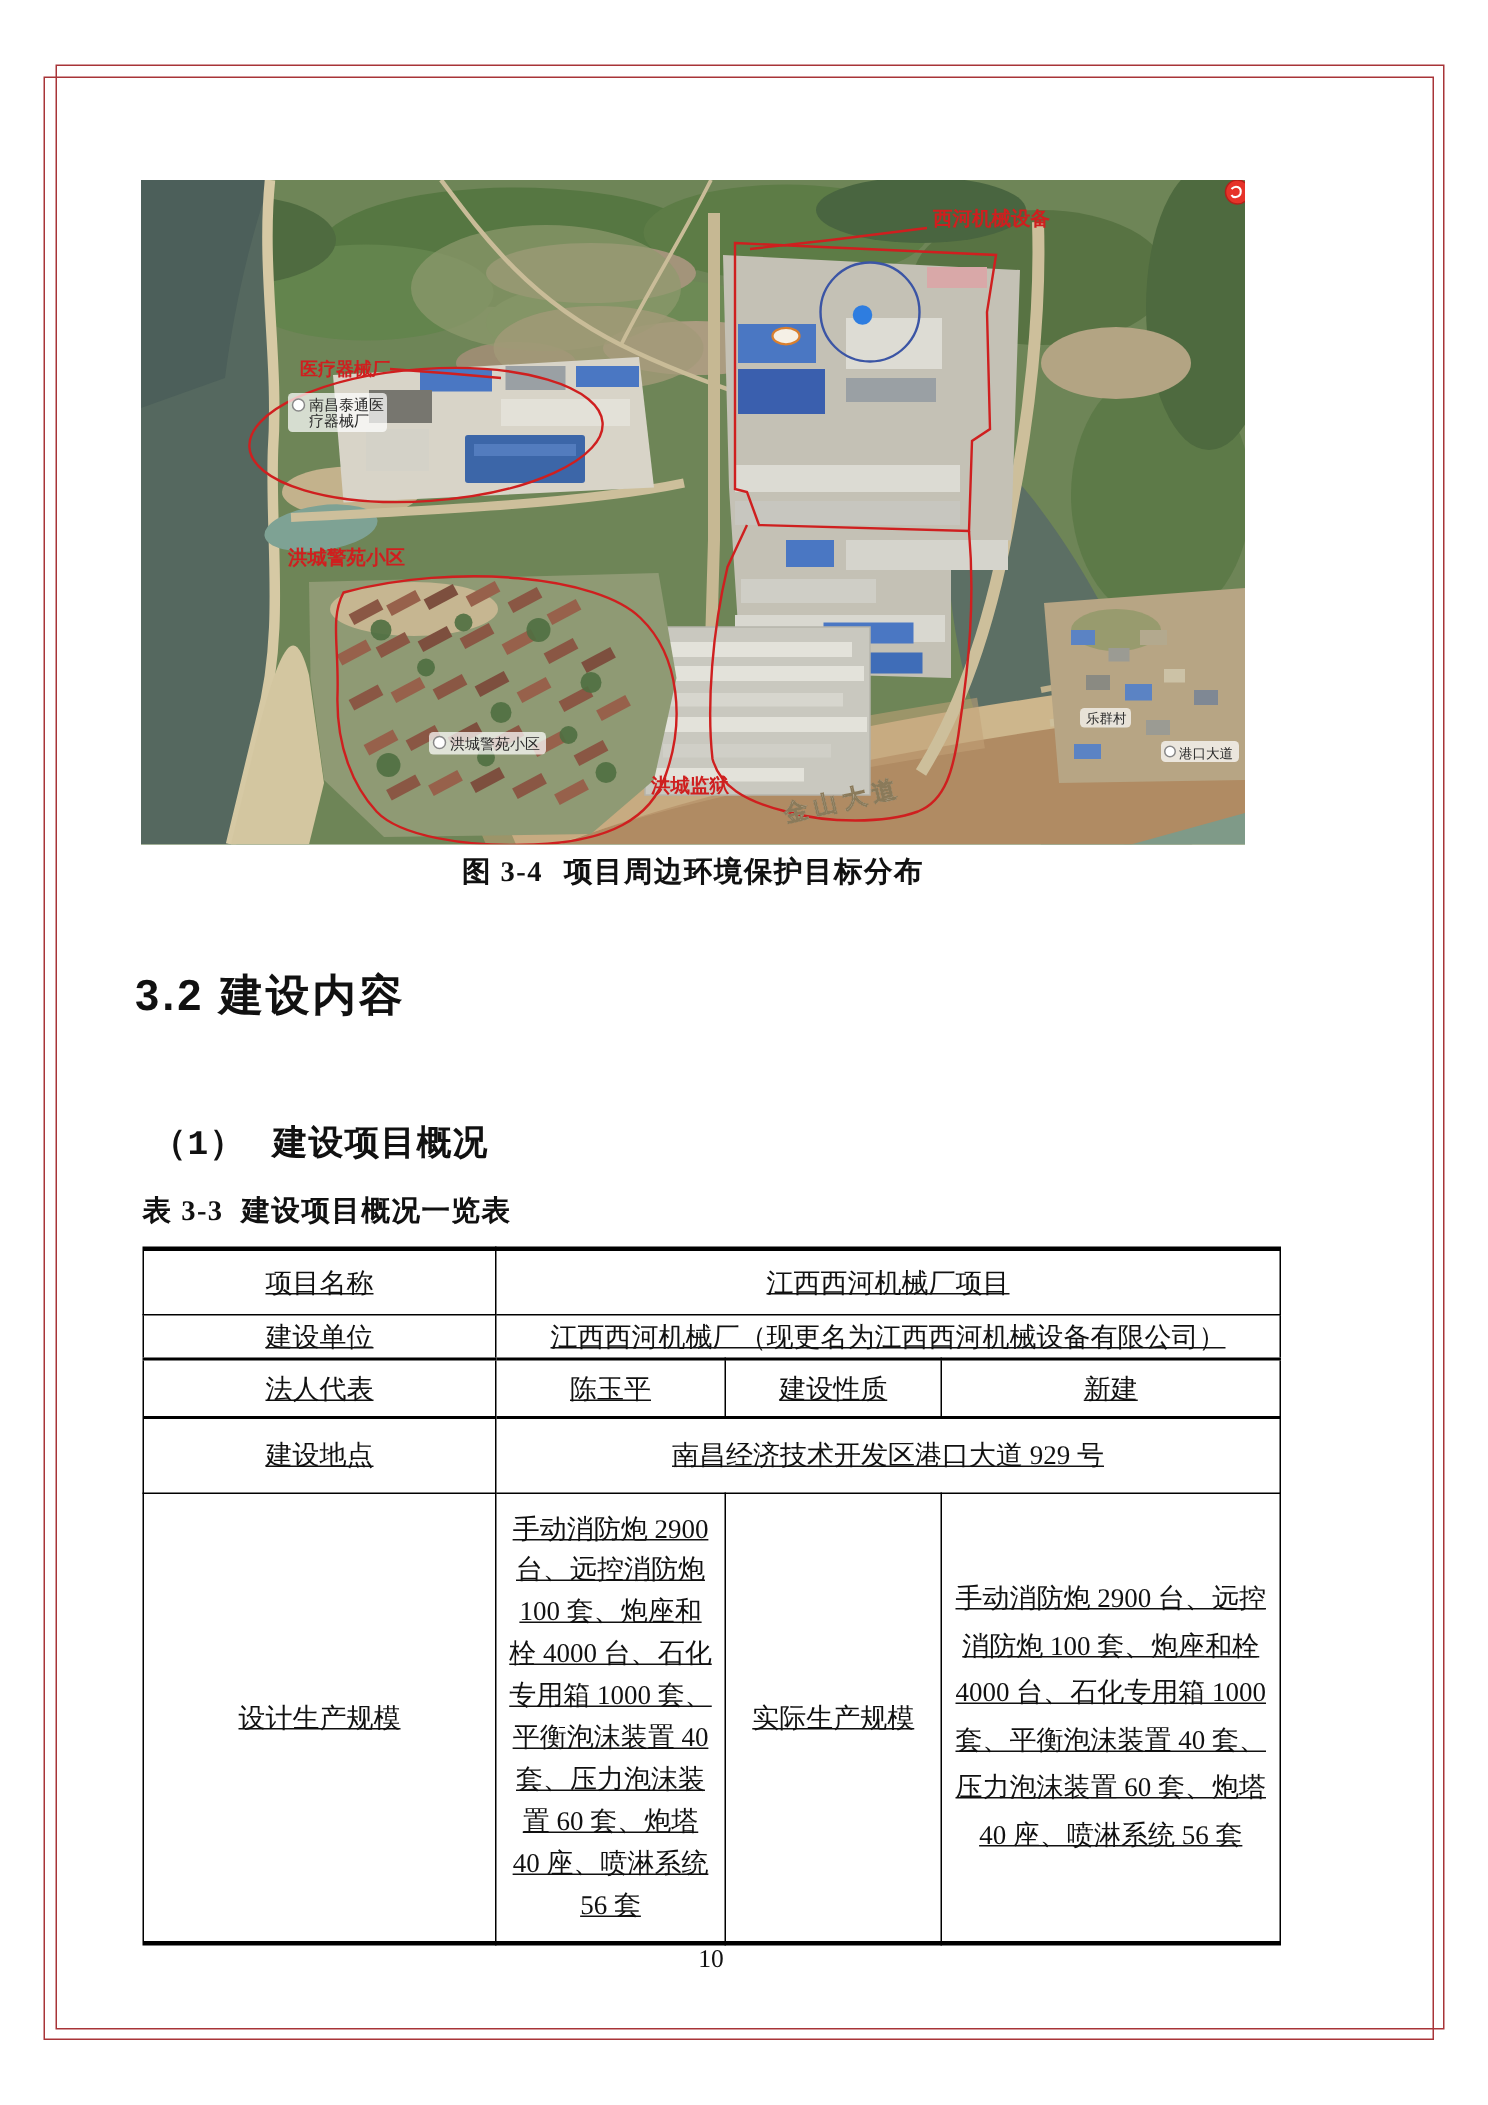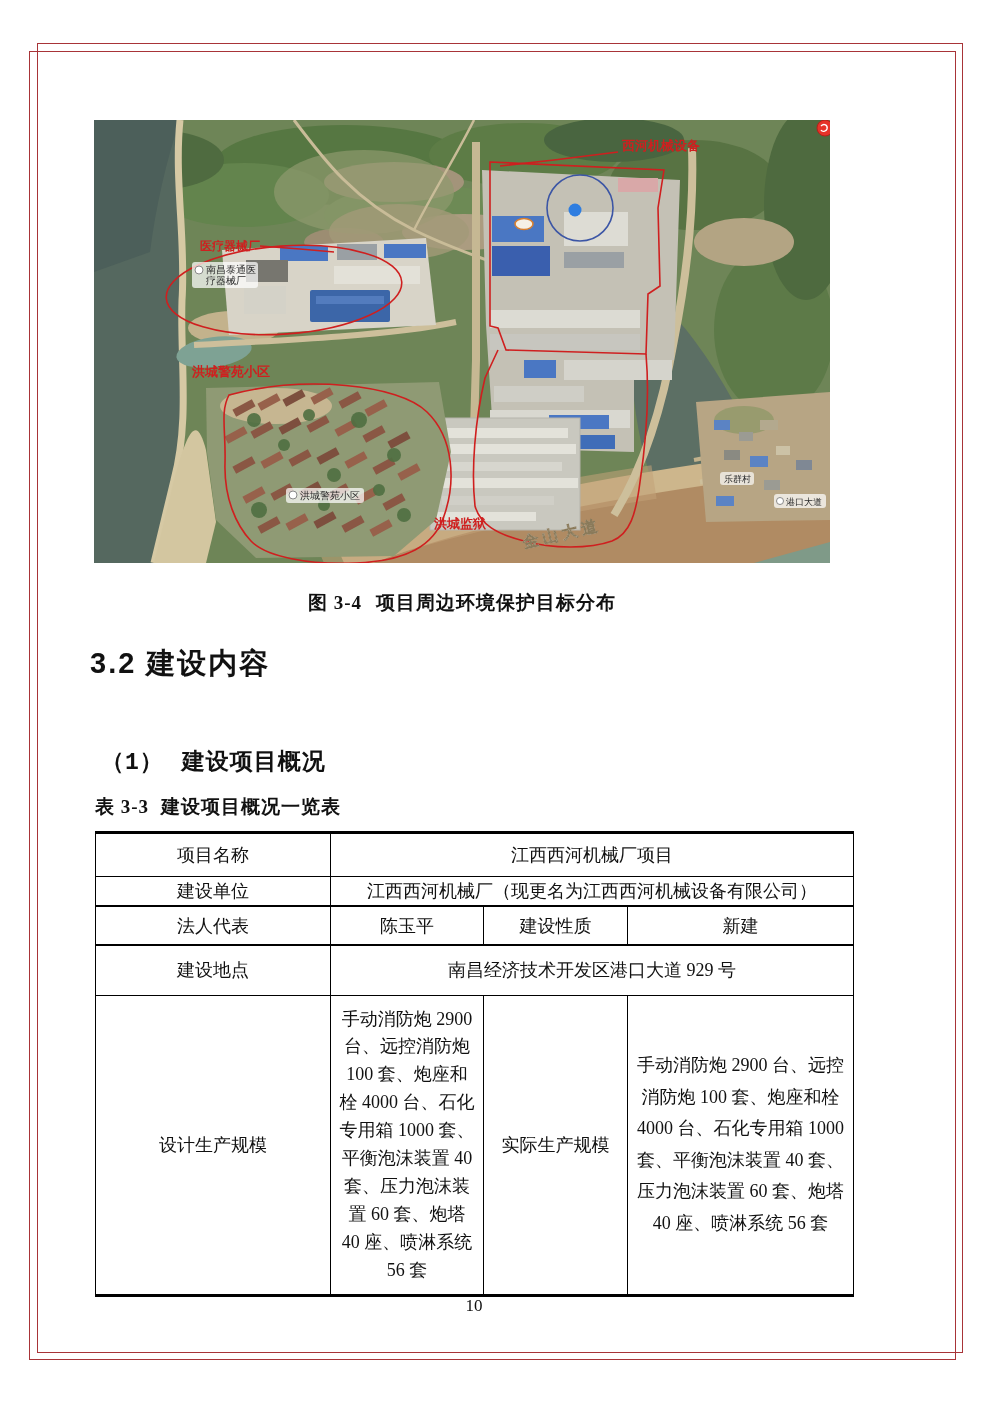--- a/index.html
+++ b/index.html
@@ -10,37 +10,37 @@
   
   .frame-a { position:absolute; left:37px; top:43px; width:926px; height:1310px;
              border:1.5px solid #a83438; }
   .frame-b { position:absolute; left:29px; top:51px; width:927px; height:1309px;
              border:1.5px solid #a83438; }
 
   .map-wrap { position:absolute; left:94px; top:120px; width:736px; height:443px;
               overflow:hidden; background:#6e8557; }
   .map-wrap svg { display:block; }
 
-  .fig-caption { position:absolute; left:94px; top:590px; width:736px; text-align:center;
+  .fig-caption { position:absolute; left:94px; top:568px; width:736px; text-align:center;
                  font-weight:bold; font-size:19px; letter-spacing:1px; }
   .fig-caption .pre { margin-right:14px; }
 
   .h-section { position:absolute; left:90px; top:644px; font-size:29px; font-weight:bold;
                font-family:"Liberation Sans","DejaVu Sans",sans-serif; letter-spacing:2px; }
   .h-sub { position:absolute; left:101px; top:746px; font-size:23px; font-weight:bold;
            font-family:Liberation Mono, monospace; letter-spacing:1px; }
   .h-sub .pre { margin-right:18px; }
 
   .tbl-title { position:absolute; left:95px; top:794px; width:758px; text-align:left;
                font-weight:bold; font-size:19px; letter-spacing:1px; }
   .tbl-title .pre { margin-right:12px; }
 
   table.main { position:absolute; left:95px; top:831px; width:758px;
                border-collapse:collapse; table-layout:fixed;
-               border-top:3.5px solid #000; border-bottom:3.5px solid #000; }
+               border-top:3.5px solid #000; border-bottom:3.5px solid #000;text-decoration:underline; }
   table.main td { border:1px solid #000; font-size:18px; text-align:center;
                   vertical-align:middle; padding:2px 6px; }
   tr.r1 td { height:44px; }
   tr.r2 td { height:27px; border-bottom-width:2.5px; }
   tr.r3 td { height:39px; border-bottom-width:2px; }
   tr.r4 td { height:50px; }
   tr.r5 td { height:278px; }
   td.scale-text { text-align:justify; font-size:17px; line-height:1.75; padding:10px 9px; }
   td.scale-text.narrow { line-height:1.55; padding:10px 7px; }
 

